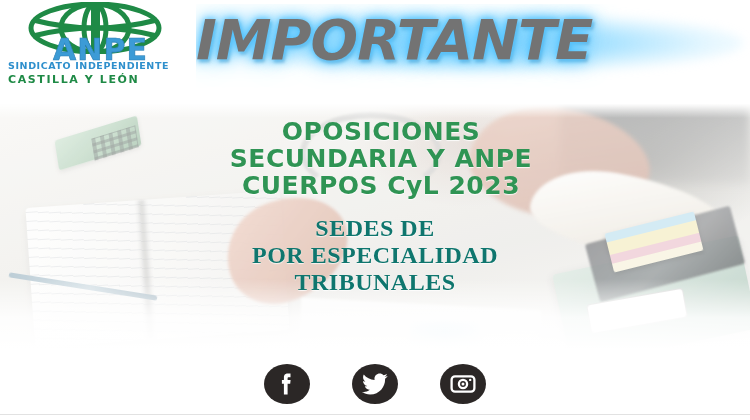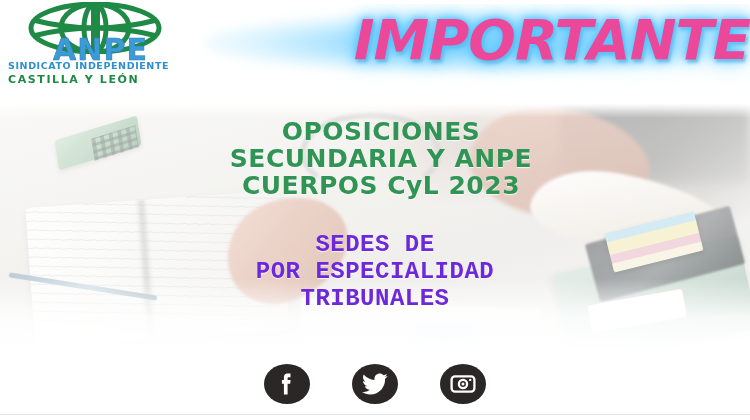--- a/index.html
+++ b/index.html
@@ -105,27 +105,27 @@
         rgba(125,212,255,0.62) 38%,
         rgba(170,228,255,0.30) 62%,
         rgba(255,255,255,0.0) 82%);
     filter: blur(5px);
   }
   .importante-text {
     position: absolute;
     left: 0px;
     top: 6px;
     width: 554px;
-    text-align: right;
+    text-align: left;
     font-family: "DejaVu Sans", sans-serif;
     font-weight: bold;
     font-style: italic;
     font-size: 56px;
     letter-spacing: -1px;
-    color: #ec4899;
+    color: #737373;
     line-height: 1.08;
     text-shadow:
       0 0 6px #4fc2ff,
       0 0 14px #5ec8ff,
       0 0 26px #7ad2ff,
       2px 3px 3px rgba(60,130,175,0.55);
   }
 
   
   .banner {
@@ -322,27 +322,27 @@
     font-weight: bold;
     font-size: 25px;
     line-height: 27px;
     letter-spacing: 0.5px;
     color: #2f9454;
     margin-top: 14px;
     text-shadow: 0 1px 1px rgba(255,255,255,0.85);
     margin-left: 12px;
   }
   .headline-dark {
-    font-family: Liberation Mono, monospace;
+    font-family: Liberation Serif, serif;
     font-weight: bold;
     font-size: 24px;
     line-height: 27px;
     letter-spacing: 0.5px;
-    color: #6d28d9;
-    margin-top: 32px;
+    color: #0f766e;
+    margin-top: 16px;
     text-shadow: 0 1px 1px rgba(255,255,255,0.8);
   }
 
   
   .social-row {
     position: absolute;
     left: 0;
     top: 364px;
     width: 750px;
     display: flex;

